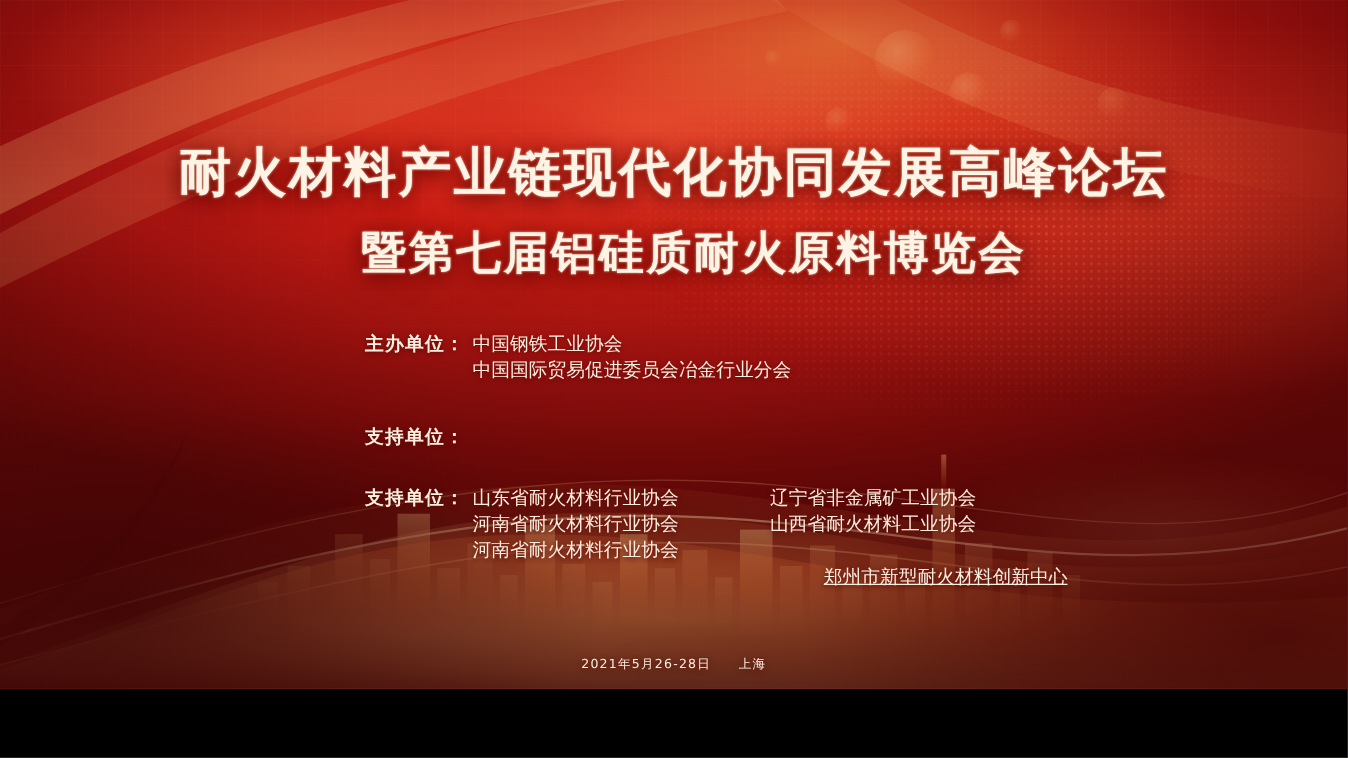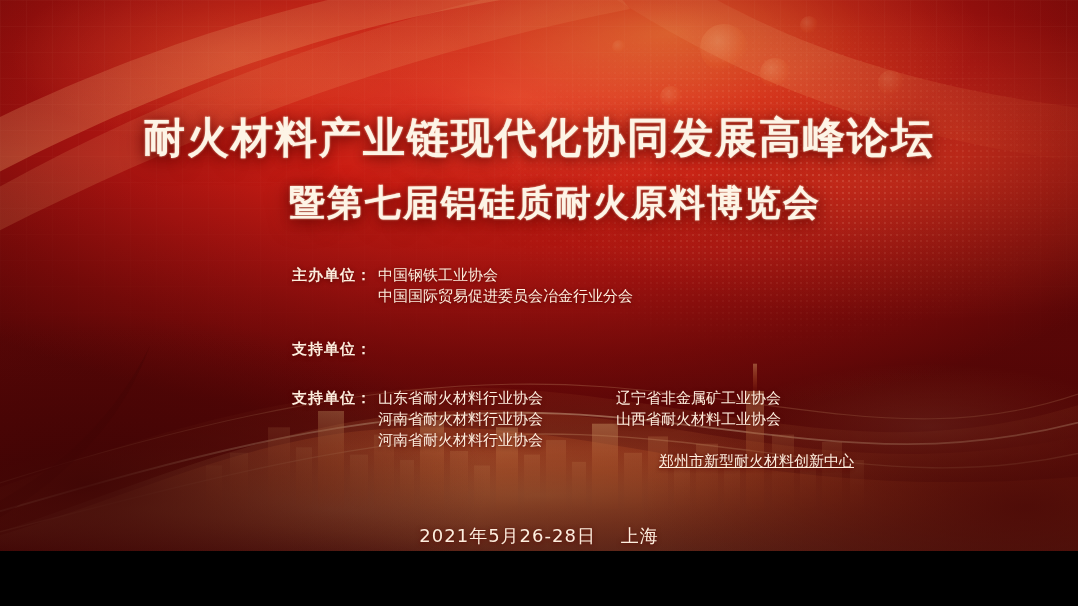--- a/index.html
+++ b/index.html
@@ -161,21 +161,21 @@
   }
 
   .footer {
     position: absolute;
     top: 524px;
     left: 0;
     right: 0;
     text-align: center;
     color: #fdeede;
     font-family: "DejaVu Sans", "Liberation Sans", sans-serif;
-    font-size: 18px;
+    font-size: 10px;
     letter-spacing: 1px;
     text-shadow: 0 1px 5px rgba(90,6,4,0.95);
   }
   .footer .date { margin-right: 18px; }
 </style>
 </head>
 <body>
 
 <div id="poster">
 

